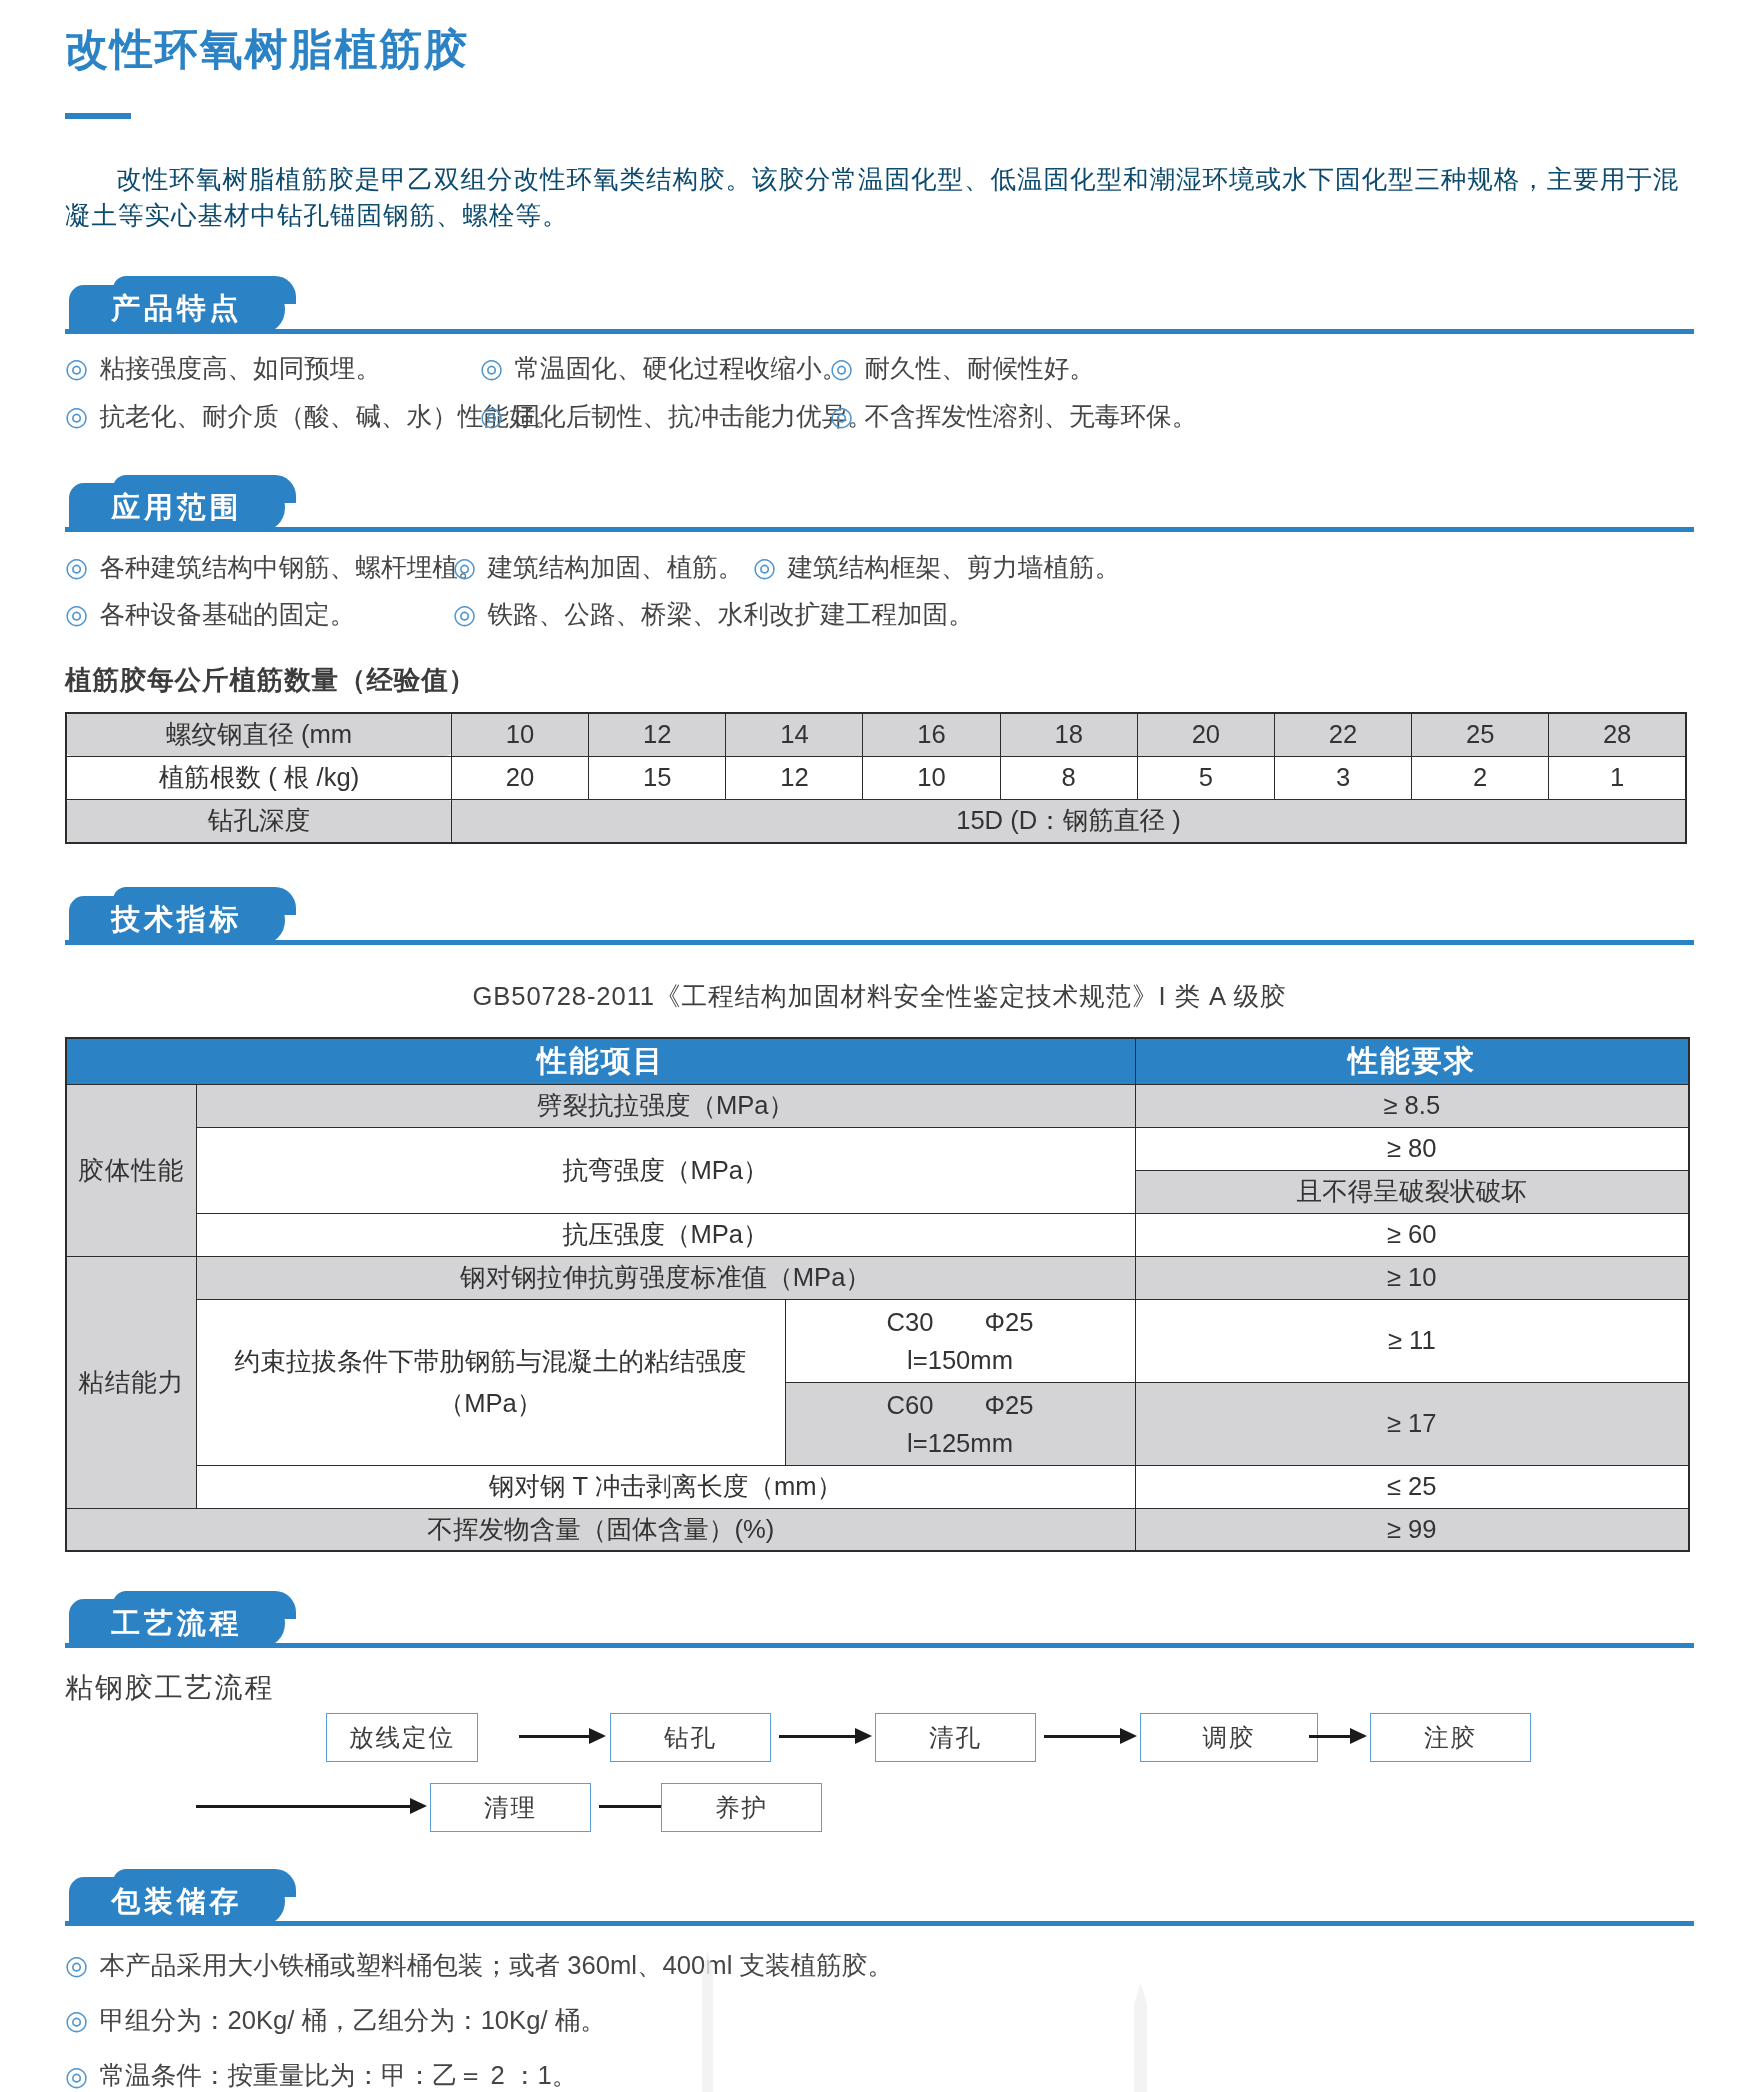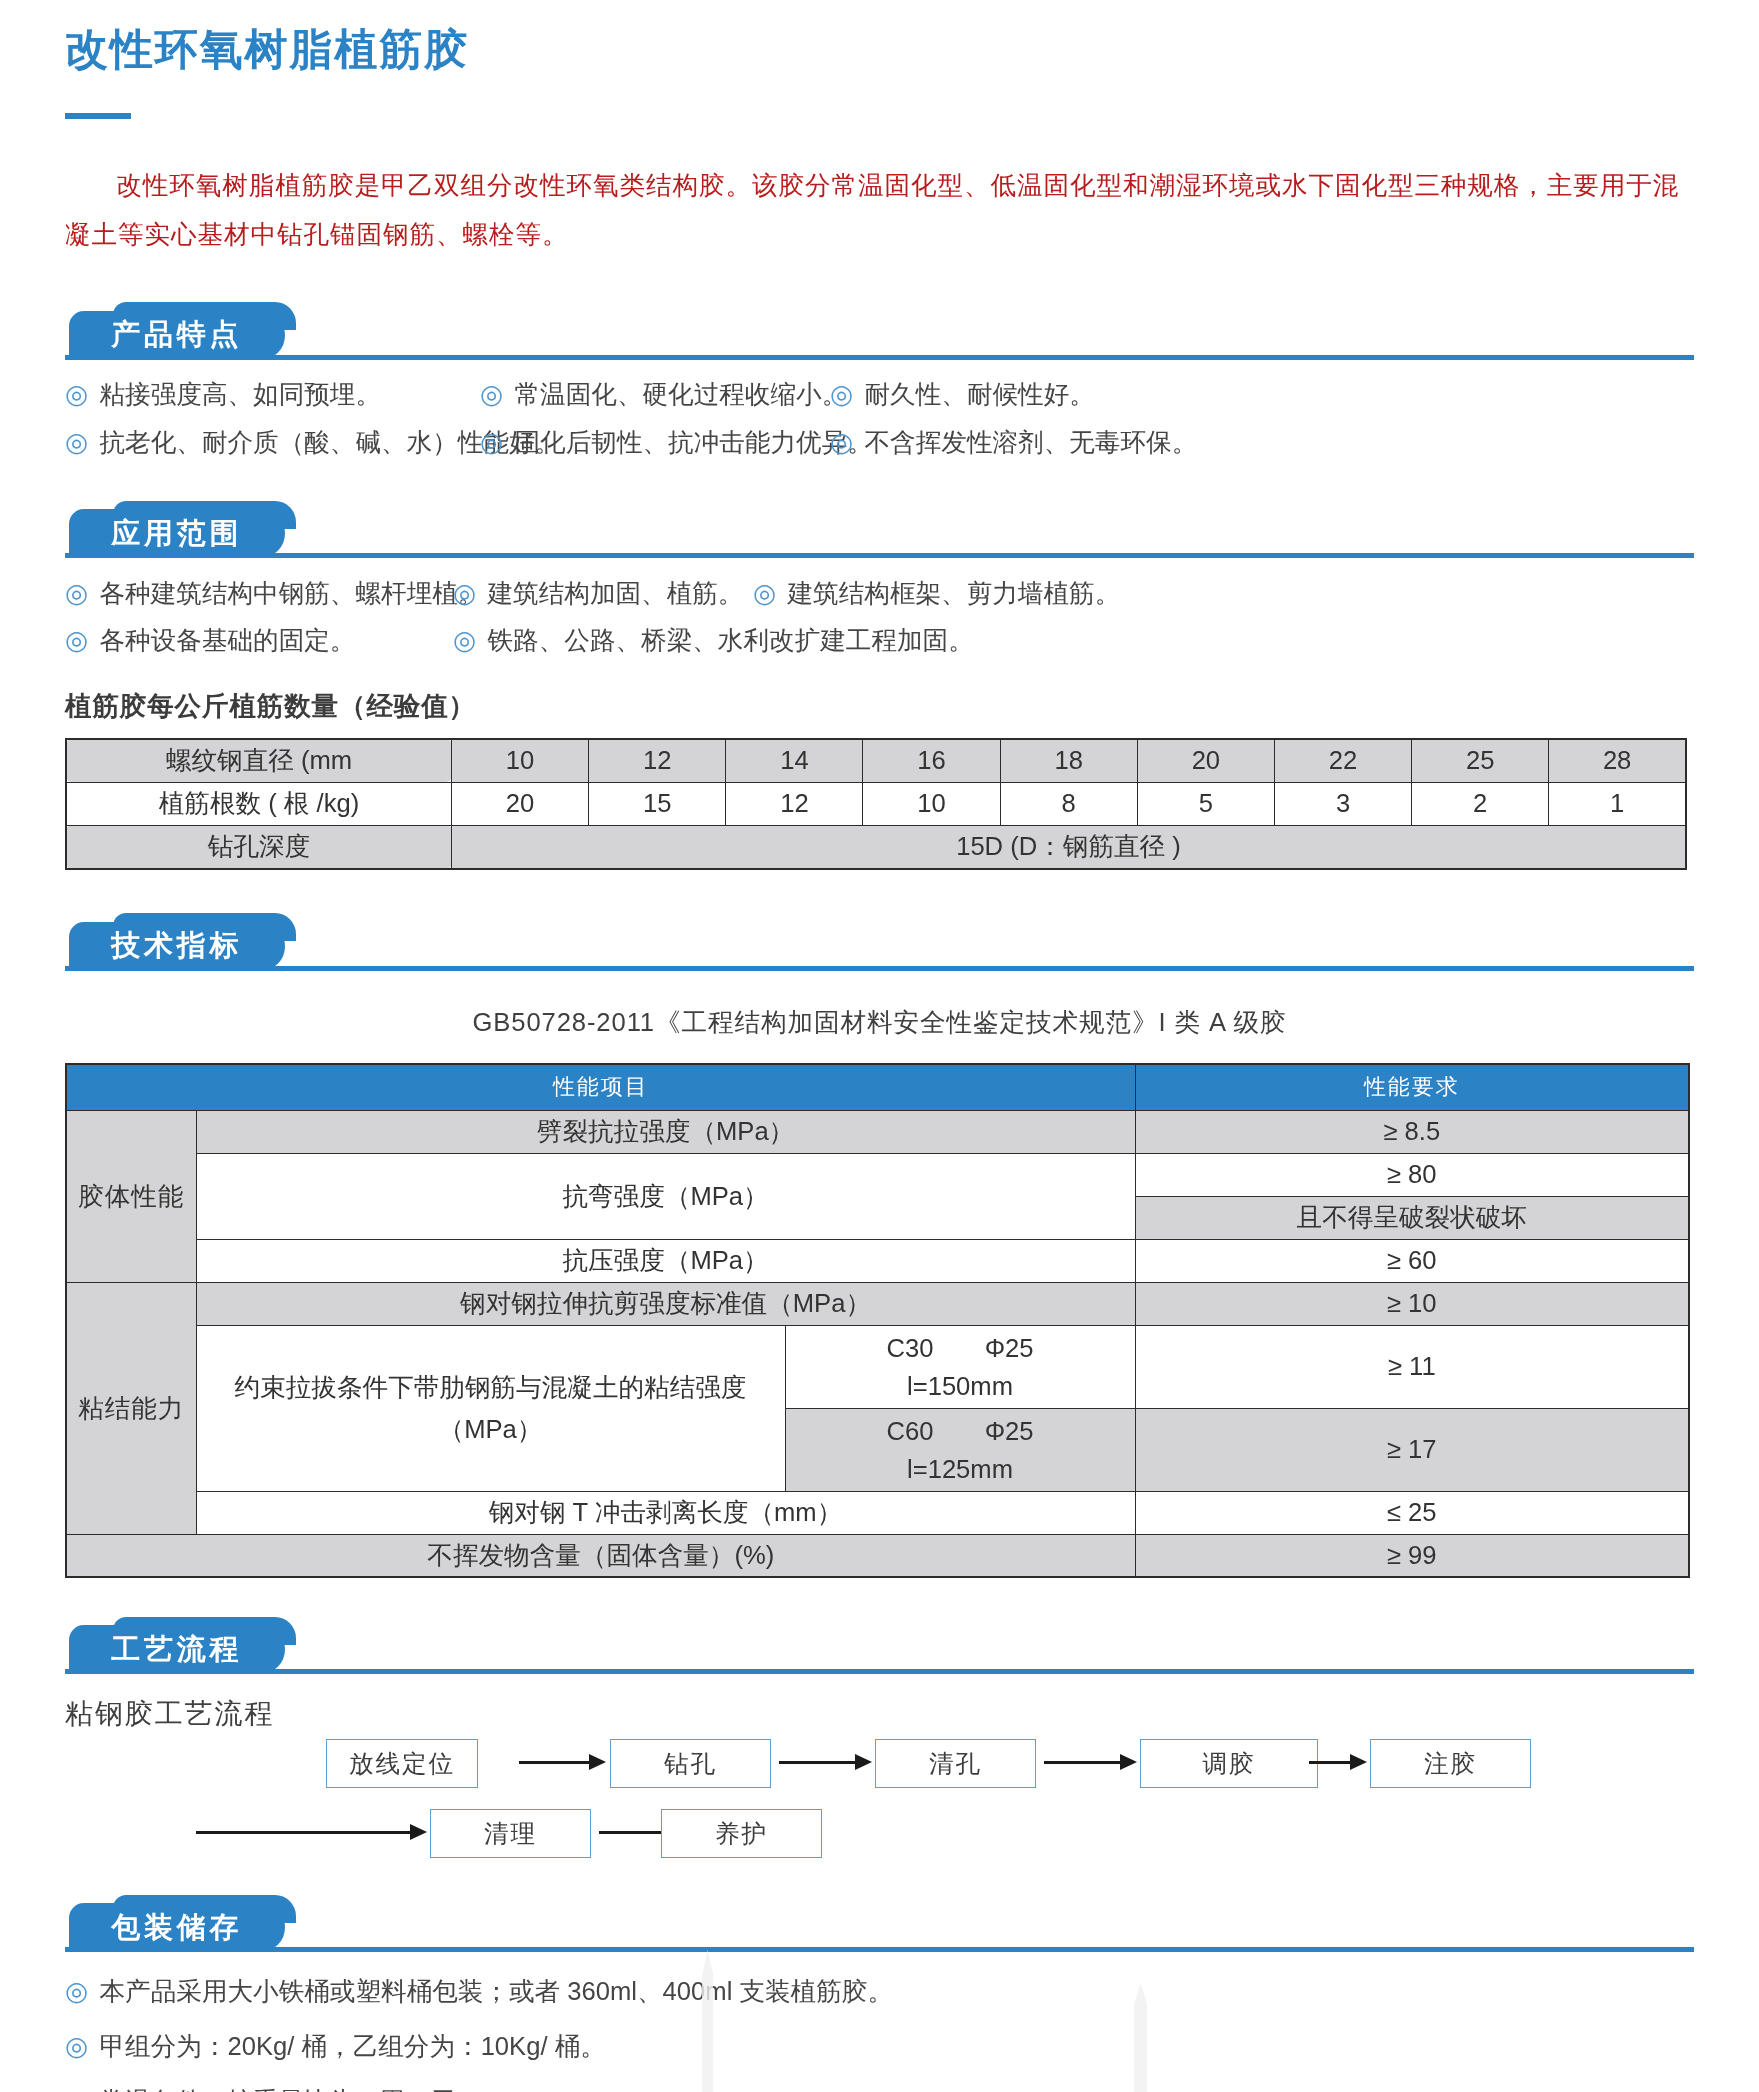--- a/index.html
+++ b/index.html
@@ -6,21 +6,21 @@
   .page{
     width:1759px;height:2092px;box-sizing:border-box;
     padding:0 65px;position:relative;overflow:hidden;
     background:#ffffff;
     font-family:"Liberation Sans","DejaVu Sans",sans-serif;
     color:#4a4a4a;
   }
   
   .page-title{margin:0;padding-top:21px;font-size:43px;font-weight:bold;color:#2b82c5;letter-spacing:1.9px;}
   .title-underline{width:66px;height:5.7px;background:#2b82c5;margin-top:34px;}
-  .intro{margin:42px 0 0 0;font-size:25.6px;line-height:49px;text-indent:2em;color:#b91c1c;letter-spacing:0.9px;}
+  .intro{margin:42px 0 0 0;font-size:25.6px;line-height:36px;text-indent:2em;color:#0c4a6e;letter-spacing:0.9px;}
 
   
   .sec-head{position:relative;height:54px;}
   .sec-line{position:absolute;left:0;right:0;bottom:0;height:4.7px;background:#2b82c5;}
   .sec-badge{
     position:absolute;left:3.8px;bottom:0;width:216px;height:49px;background:#2b82c5;
     border-radius:15px 24.6px 24.6px 0;color:#fff;font-size:29px;font-weight:bold;
     display:flex;align-items:center;justify-content:center;letter-spacing:3.8px;z-index:1;
   }
   .sec-badge::before{
@@ -46,21 +46,21 @@
   .tbl-caption{margin-top:30px;font-size:26.5px;font-weight:bold;color:#3c3c3c;letter-spacing:0.9px;}
   table.t1{margin-top:13.2px;width:1622px;border-collapse:collapse;border:2.8px solid #2c2c2c;table-layout:fixed;}
   table.t1 td{border:1.9px solid #2c2c2c;height:42px;text-align:center;font-size:25.6px;color:#333;padding:0;}
   table.t1 td.lbl{width:384px;border-radius:6px;}
   .gray{background:#d4d4d6;}
 
   
   .std-title{margin-top:34px;text-align:center;font-size:25.6px;color:#3f3f3f;letter-spacing:0.9px;}
   table.t2{margin-top:23px;width:1622px;border-collapse:collapse;border:2.8px solid #2c2c2c;table-layout:fixed;}
   table.t2 th,table.t2 td{border:1.9px solid #2c2c2c;text-align:center;font-size:25.6px;color:#333;padding:0;}
-  table.t2 tr.thead th{background:#2b82c5;color:#ffffff;font-weight:normal;height:45px;font-size:22px;letter-spacing:1.9px;}
+  table.t2 tr.thead th{background:#2b82c5;color:#ffffff;font-weight:bold;height:45px;font-size:30px;letter-spacing:1.9px;}
   table.t2 tr{height:43px;}
   table.t2 tr.tall{height:83px;}
   td.grp{background:#d4d4d6;padding:0 36px;line-height:38px;letter-spacing:0.9px;}
   td.w{background:#ffffff;}
   td.g{background:#d4d4d6;}
   td.desc{padding:0 57px;line-height:42px;}
   .cond div{line-height:38px;}
 
   
   .sub-title{margin-top:21px;font-size:28px;color:#3f3f3f;letter-spacing:1.9px;}

